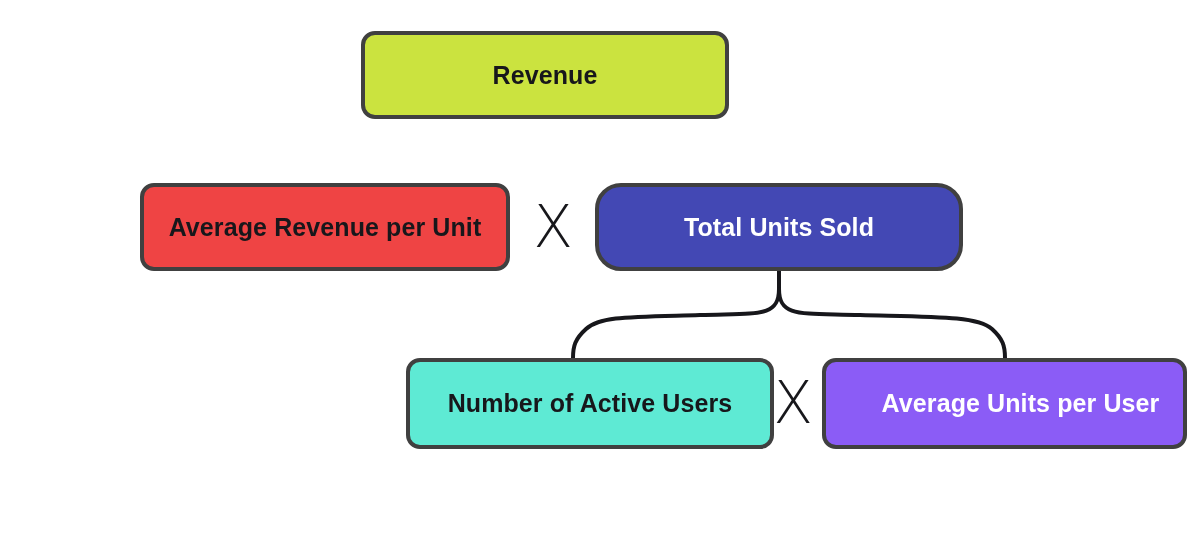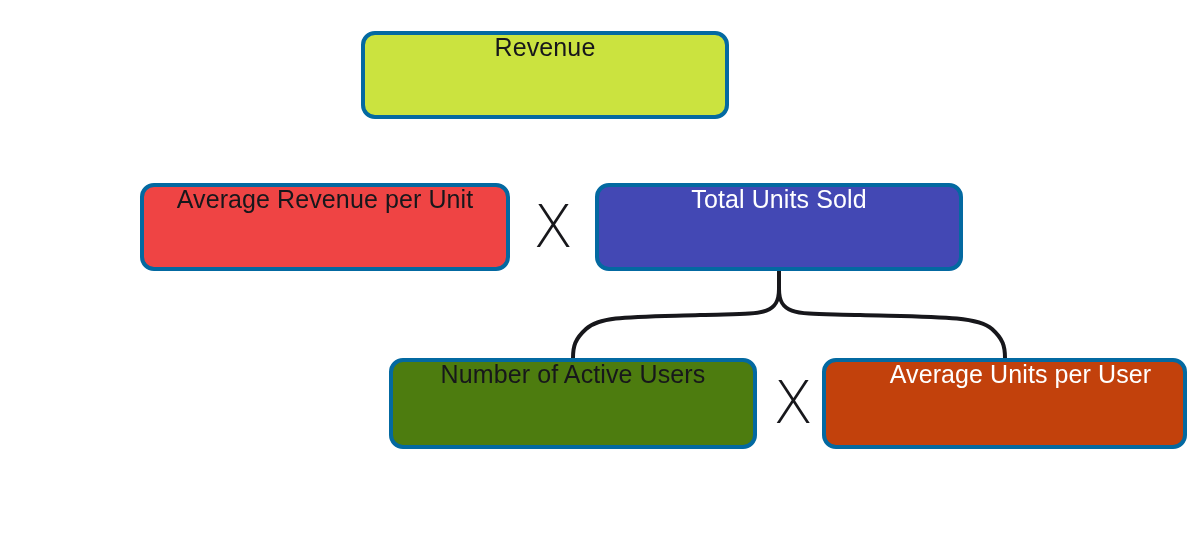--- a/index.html
+++ b/index.html
@@ -13,26 +13,26 @@
   #canvas {
     position: relative;
     width: 1198px;
     height: 546px;
     background: #ffffff;
     overflow: hidden;
   }
   .node {
     position: absolute;
     box-sizing: border-box;
-    border: 4px solid #0369a1;
+    border: 4px solid #404040;
     border-radius: 14px;
     display: flex;
-    align-items: flex-start;
+    align-items: center;
     justify-content: center;
-    font-weight: normal;
+    font-weight: bold;
     letter-spacing: 0.1px;
     white-space: nowrap;
     z-index: 3;
   }
   .node .node-label {
     display: block;
     text-align: center;
     line-height: 1;
   }
   .op {
@@ -53,21 +53,21 @@
     top: 0;
     width: 1198px;
     height: 546px;
     z-index: 1;
     pointer-events: none;
   }
 
   
   #node-revenue      { left: 361px; top: 31px;  width: 368px; height: 88px;  font-size: 25px; }
   #node-arpu         { left: 140px; top: 183px; width: 370px; height: 88px;  font-size: 25px; }
-  #node-units-sold   { left: 595px; top: 183px; width: 368px; height: 88px;  font-size: 25px; }
+  #node-units-sold   { left: 595px; top: 183px; width: 368px; height: 88px;  font-size: 25px; border-radius: 26px; }
   #node-active-users { left: 389px; top: 358px; width: 368px; height: 91px;  font-size: 25px; }
   #node-units-user   { left: 822px; top: 358px; width: 365px; height: 91px;  font-size: 25px; }
 
   #op-row2 { left: 522px; top: 196px; width: 62px; height: 62px; font-size: 58px; }
   #op-row3 { left: 762px; top: 372px; width: 62px; height: 62px; font-size: 58px; }
 </style>
 </head>
 <body>
 
 <div id="canvas">
@@ -90,25 +90,25 @@
   </div>
 
   <div class="op" id="op-row2">
     <span>X</span>
   </div>
 
   <div class="node" id="node-units-sold" style="background:#4348b4; color:#ffffff;">
     <span class="node-label">Total Units Sold</span>
   </div>
 
-  <div class="node" id="node-active-users" style="background:#4d7c0f; color:#17171b;">
+  <div class="node" id="node-active-users" style="background:#5eead4; color:#17171b;margin-left:17px;">
     <span class="node-label">Number of Active Users</span>
   </div>
 
   <div class="op" id="op-row3">
     <span>X</span>
   </div>
 
-  <div class="node" id="node-units-user" style="background:#c2410c; color:#ffffff;padding-left:32px;">
+  <div class="node" id="node-units-user" style="background:#8b5cf6; color:#ffffff;padding-left:32px;">
     <span class="node-label">Average Units per User</span>
   </div>
 
 </div>
 
 </body></html>

